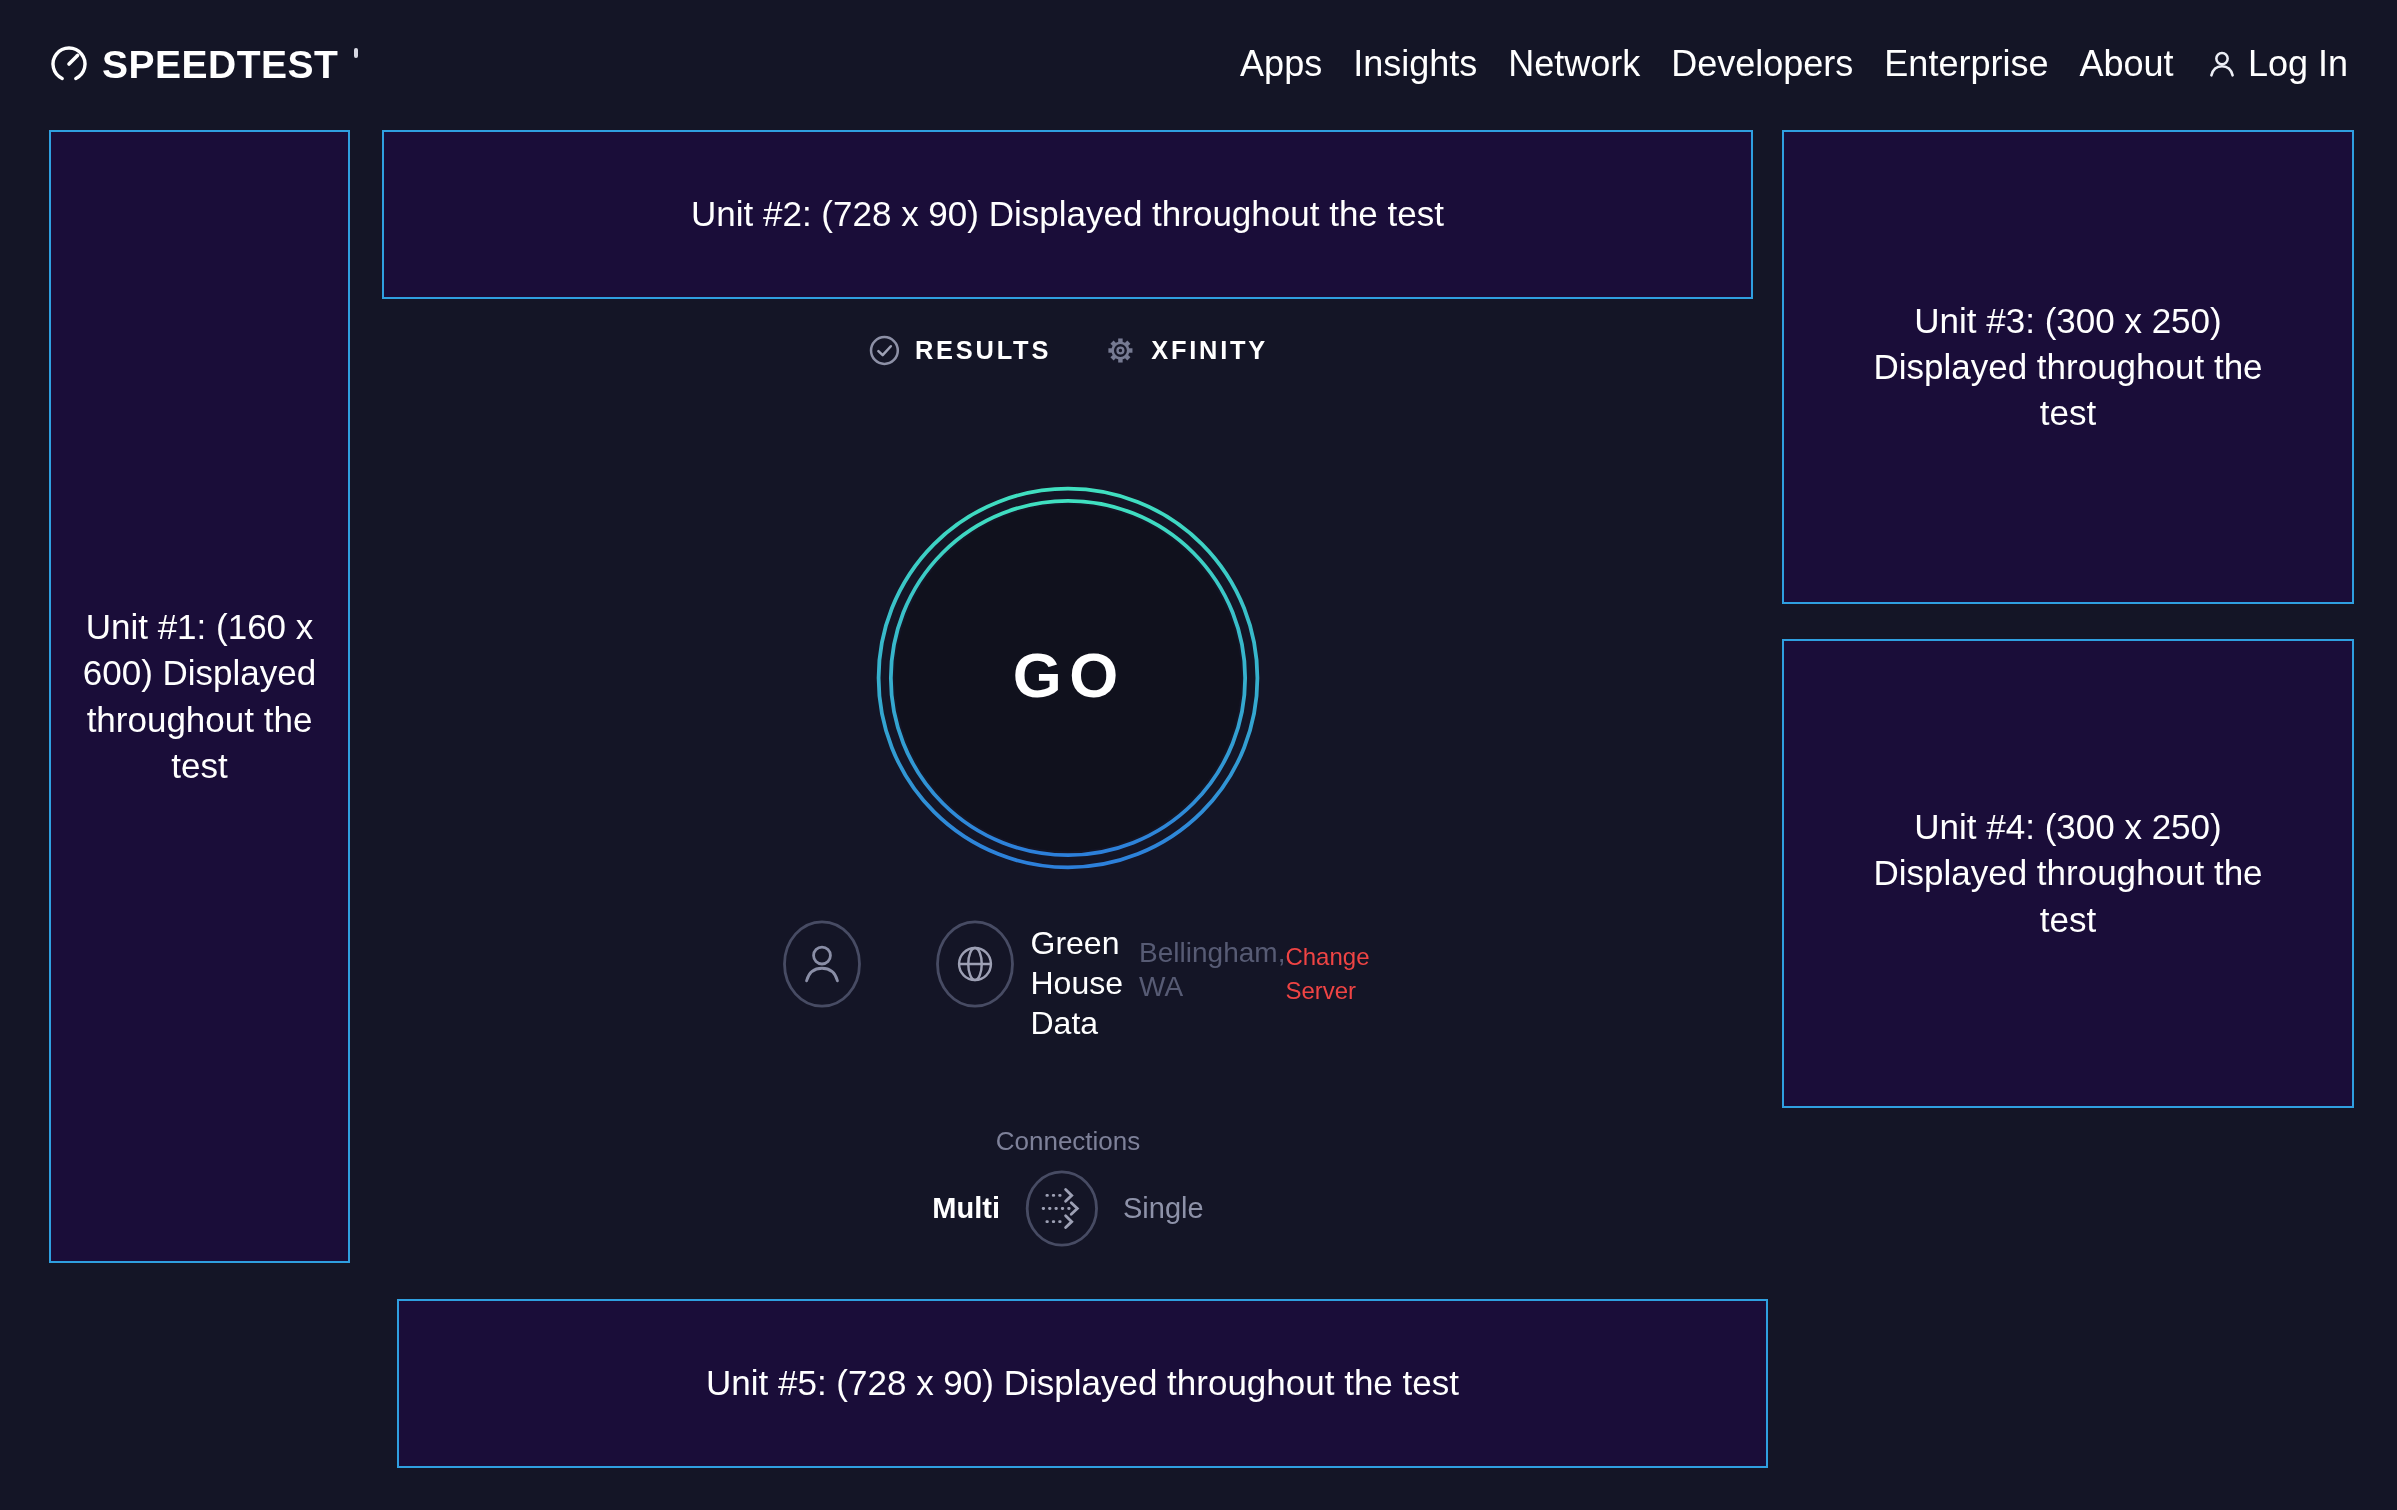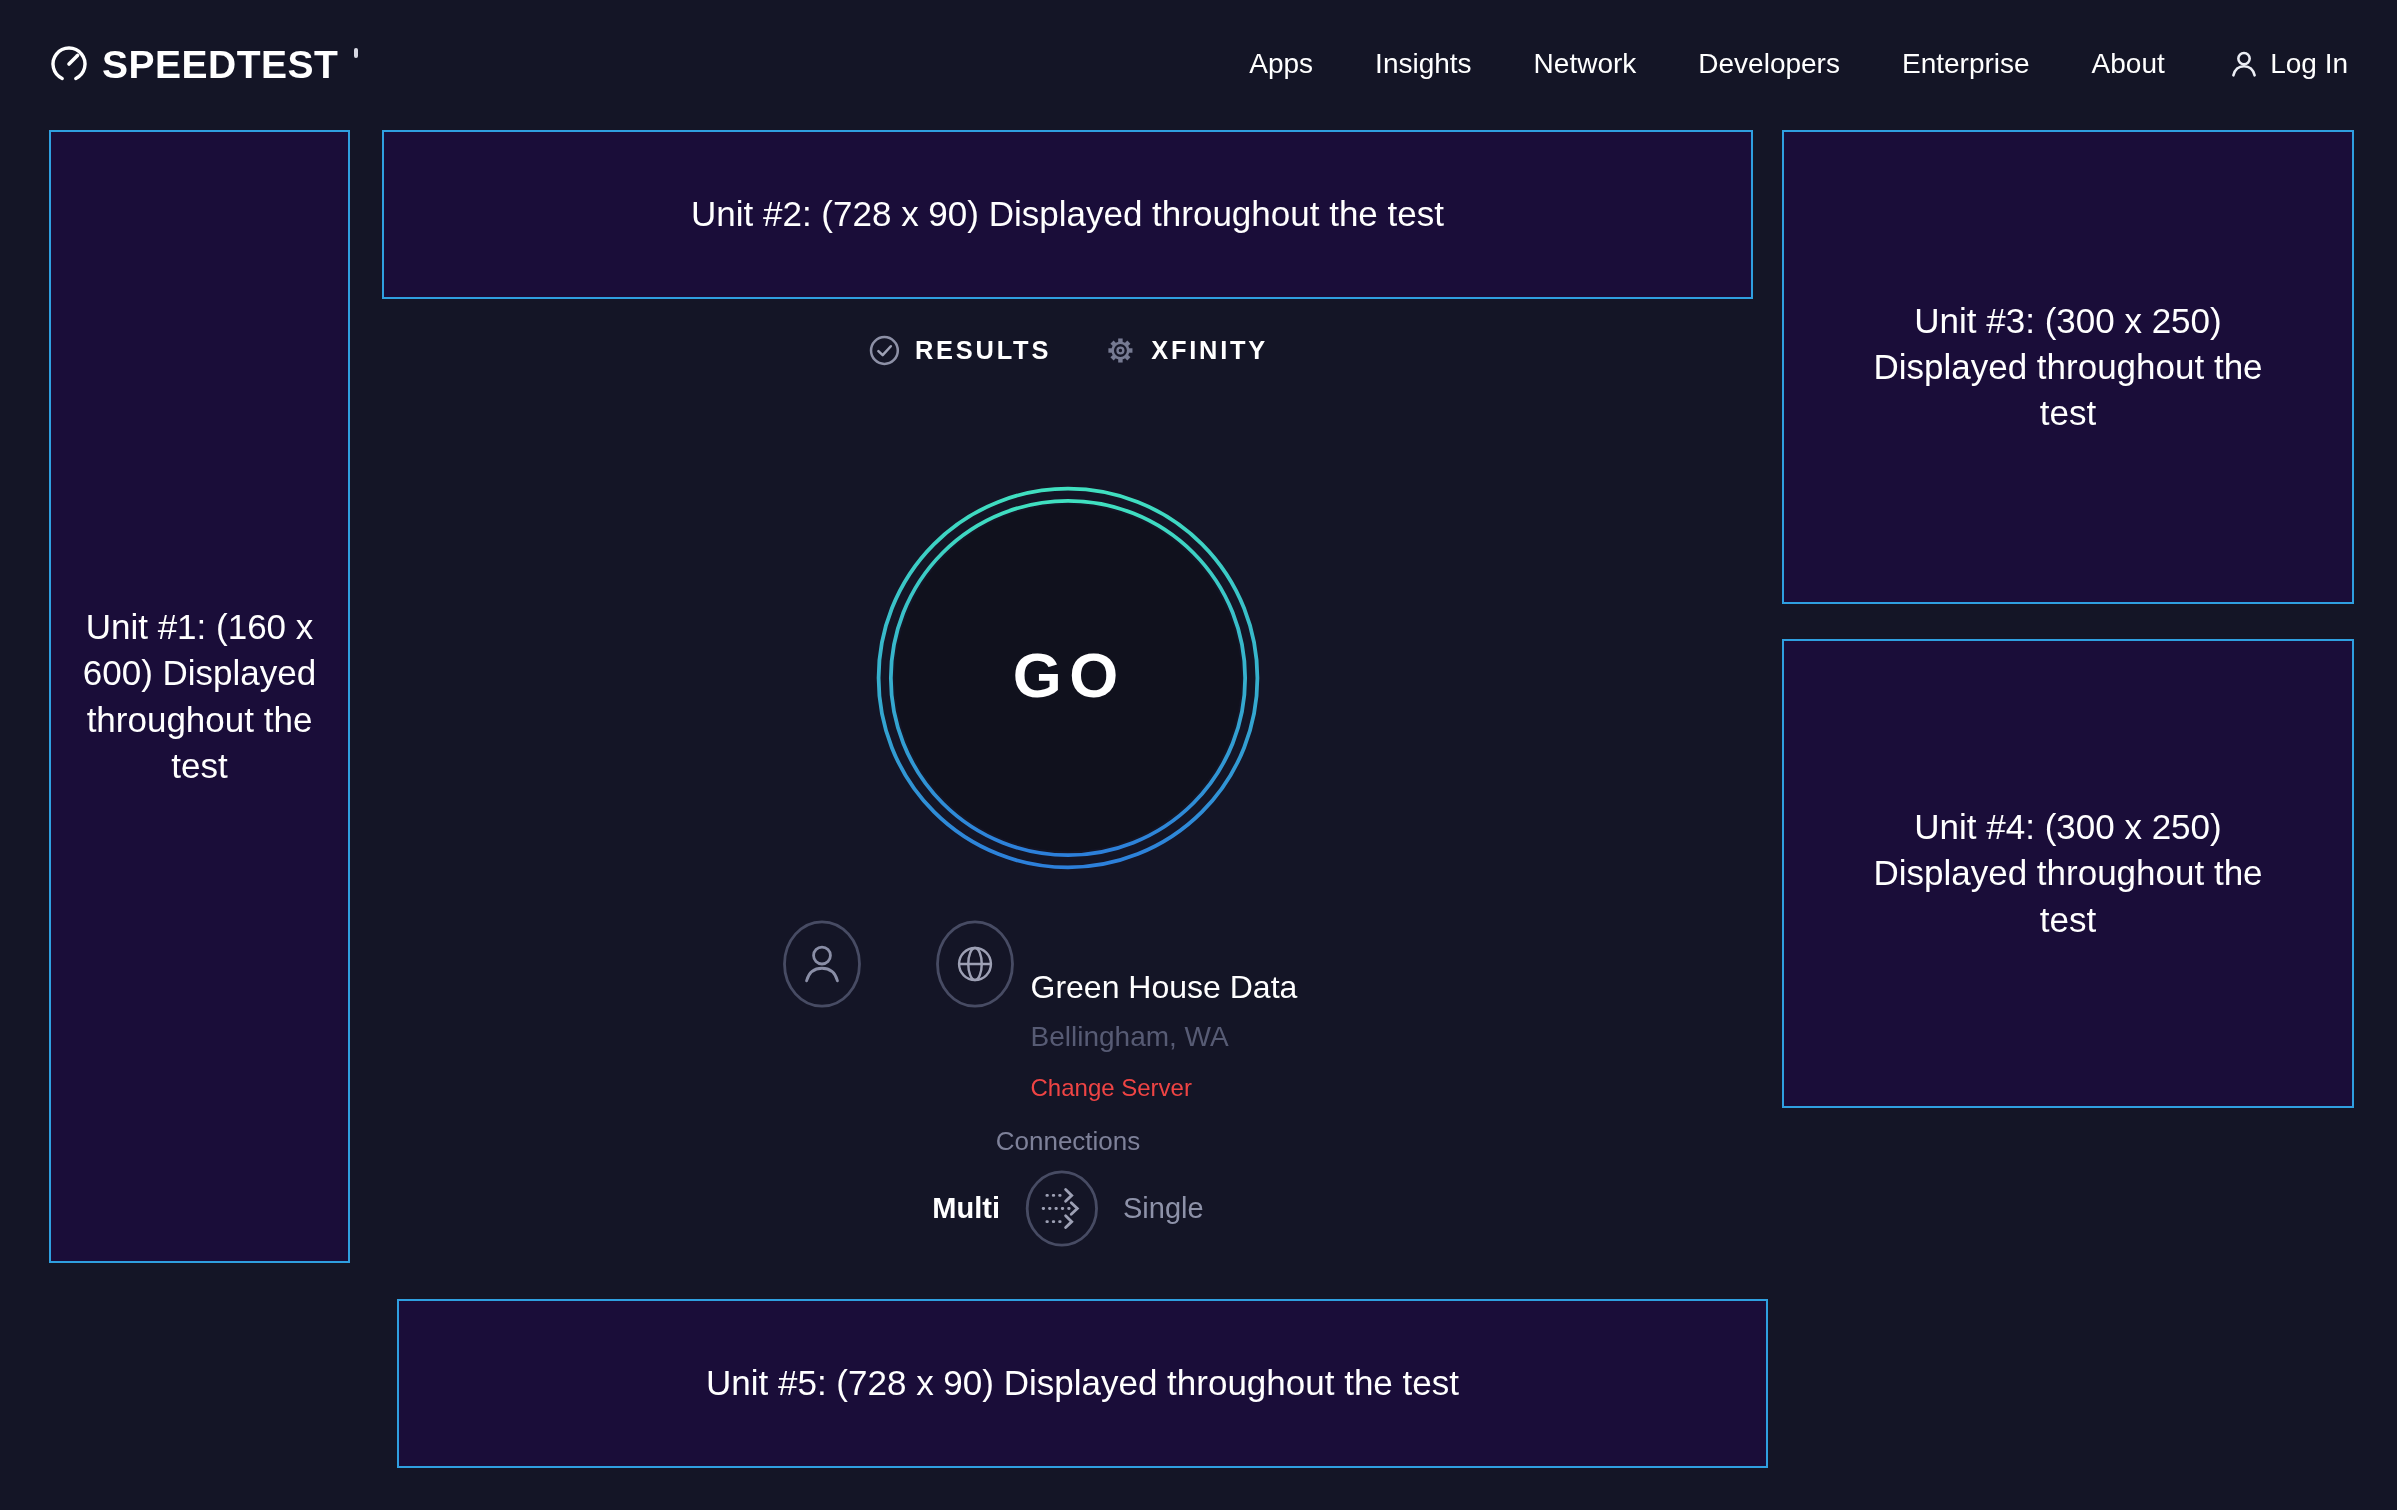--- a/index.html
+++ b/index.html
@@ -11,21 +11,21 @@
   }
 
   
   .header { position:absolute; top:0; left:0; width:2397px; height:128px;
             display:flex; align-items:center; padding:0 49px; box-sizing:border-box; }
   .logo { display:flex; align-items:center; gap:13px; cursor:pointer; }
   .logo svg { width:40px; height:40px; display:block; }
   .logo-text { font-size:39px; font-weight:700; letter-spacing:0.5px; line-height:1; }
   .tm { display:inline-block; width:3.8px; height:10.4px; background:#d7d8e2; border-radius:1.9px;
         margin-left:2.8px; margin-bottom:22.6px; vertical-align:bottom; }
-  .nav { margin-left:auto; display:flex; align-items:center; gap:62px; font-size:28px; }
+  .nav { margin-left:auto; display:flex; align-items:center; gap:31px; font-size:36px; }
   .nav-item { cursor:pointer; white-space:nowrap; }
   .login { display:flex; align-items:center; gap:9.4px; cursor:pointer; white-space:nowrap; }
   .login svg { width:34px; height:34px; display:block; }
 
   
   .ad { position:absolute; background:#1a0d39; border:2.8px solid #2f9fe0; box-sizing:border-box;
         display:flex; align-items:center; justify-content:center; text-align:center;
         font-size:35px; line-height:1.32; color:#ffffff; }
   #ad1 { left:49px;   top:130px;  width:301px;  height:1133px; }
   #ad2 { left:382px;  top:130px;  width:1371px; height:169px;  }
@@ -63,21 +63,21 @@
   .ip-blur i:nth-child(5){width:22.6px;height:30px;}
   .ip-blur i:nth-child(6){width:11.3px;height:40px;background:#474b66;}
   .ip-blur i:nth-child(7){width:15px;height:28px;background:#2b2f45;}
   .ip-blur i:nth-child(8){width:19px;height:36px;}
   .ip-blur i:nth-child(9){width:9.4px;height:26px;background:#424660;}
   .ip-blur i:nth-child(10){width:17px;height:34px;background:#272b3f;}
   .ip-blur i:nth-child(11){width:13px;height:30px;}
   .icon-oval { width:81px; height:90px; flex:none; margin-top:-3.8px; }
   .user-oval { margin-left:15px; }
   .globe-oval { margin-left:72px; }
-  .server-block { width:339px; margin-left:15px; display:flex; flex-direction:column;margin-top:44px; }
+  .server-block { width:339px; margin-left:15px; display:flex; flex-direction:row; }
   .server-name { font-size:32px; font-weight:500; line-height:40px; }
   .server-loc { margin-top:13px; font-size:28px; line-height:34px; color:#575b74; }
   .change-server { margin-top:17px; font-size:24px; line-height:34px; color:#ef4444; cursor:pointer; }
 
   
   .connections-label { position:absolute; top:1126px; left:1068px; transform:translateX(-50%);
                        font-size:26px; color:#7e8199; }
   .toggle-row { position:absolute; top:1169px; left:1068px; transform:translateX(-50%);
                 display:flex; align-items:center; gap:24px; }
   .toggle-multi { font-size:29px; font-weight:600; color:#ffffff; cursor:pointer; }

